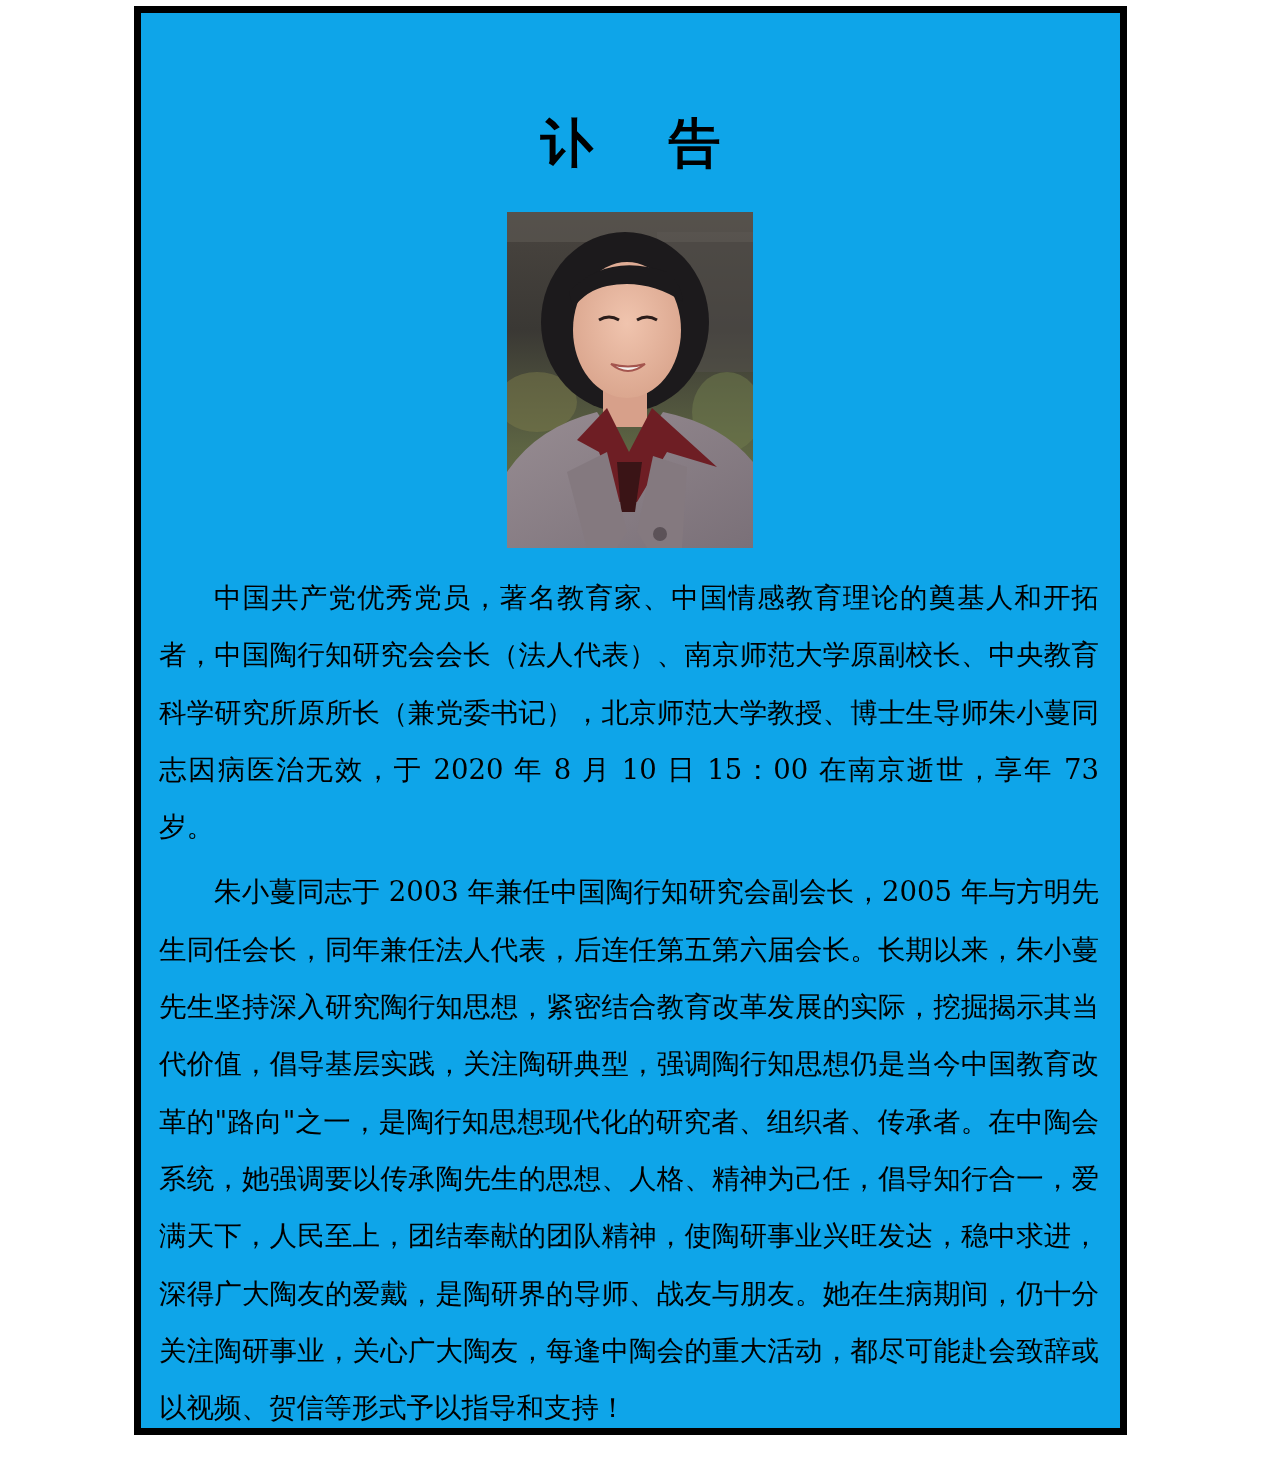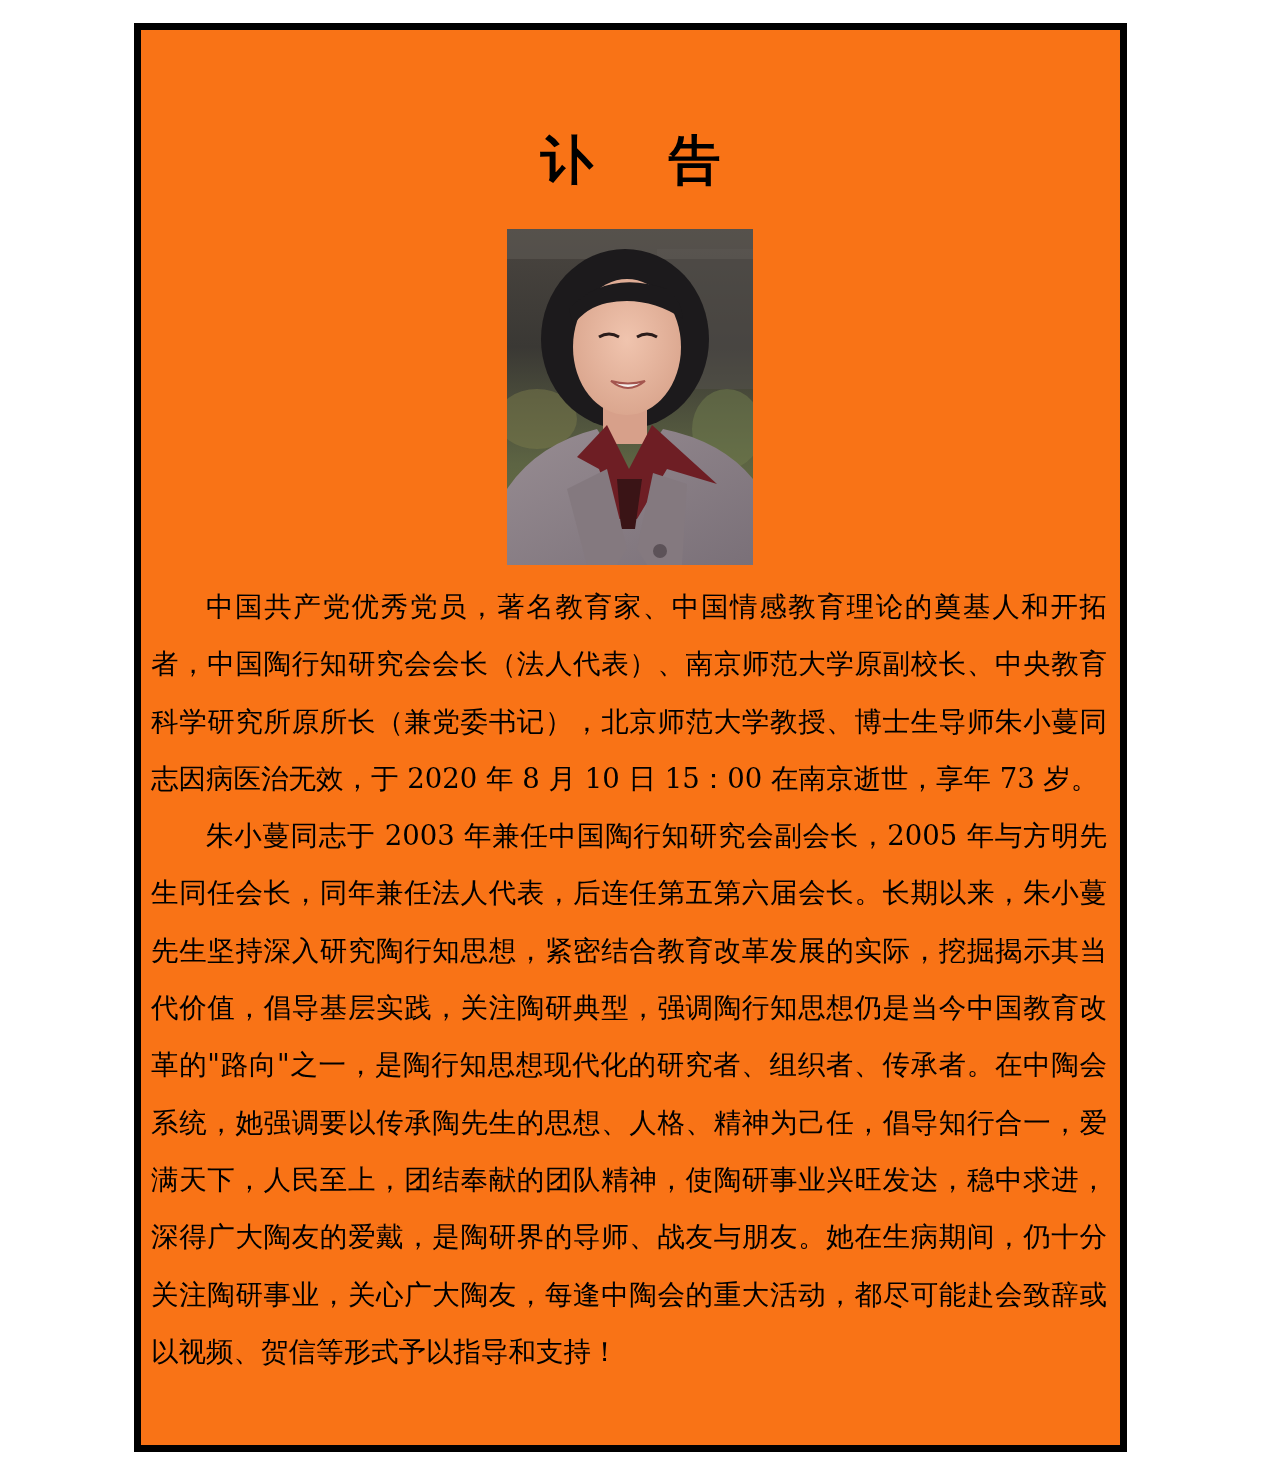--- a/index.html
+++ b/index.html
@@ -9,25 +9,25 @@
   }
   body {
     width: 1264px;
     height: 1483px;
     position: relative;
     overflow: hidden;
   }
   .frame {
     position: absolute;
     left: 134px;
-    top: 23px;
+    top: 6px;
     width: 979px;
     height: 1415px;
     border: 7px solid #000000;
-    background: #f97316;
+    background: #0ea5e9;
   }
   .title {
     position: absolute;
     left: 0;
     right: 0;
     top: 100px;
     text-align: center;
     font-family: "DejaVu Sans", sans-serif;
     font-weight: bold;
     font-size: 52px;
@@ -60,21 +60,21 @@
     left: 10px;
     top: 548px;
     width: 956px;
     font-family: "DejaVu Serif", serif;
     font-size: 27.5px;
     line-height: 57.3px;
     color: #000000;
     text-align: justify;
   }
   .body-text p {
-    margin: 0;
+    margin: 8px;
     text-indent: 2em;
   }
 </style>
 </head>
 <body>
 
 <div class="frame">
 
   <div class="title">
     <span>讣</span><span class="gap"></span><span>告</span>

